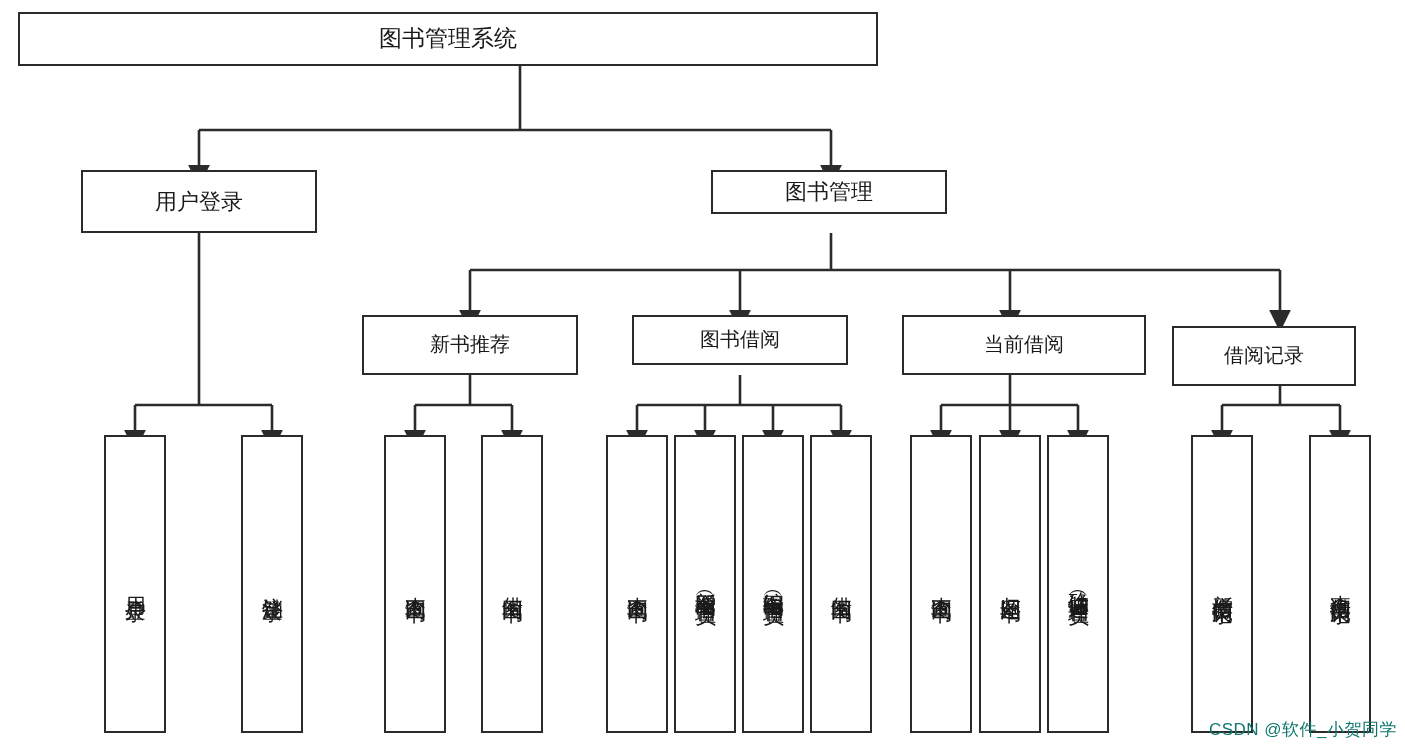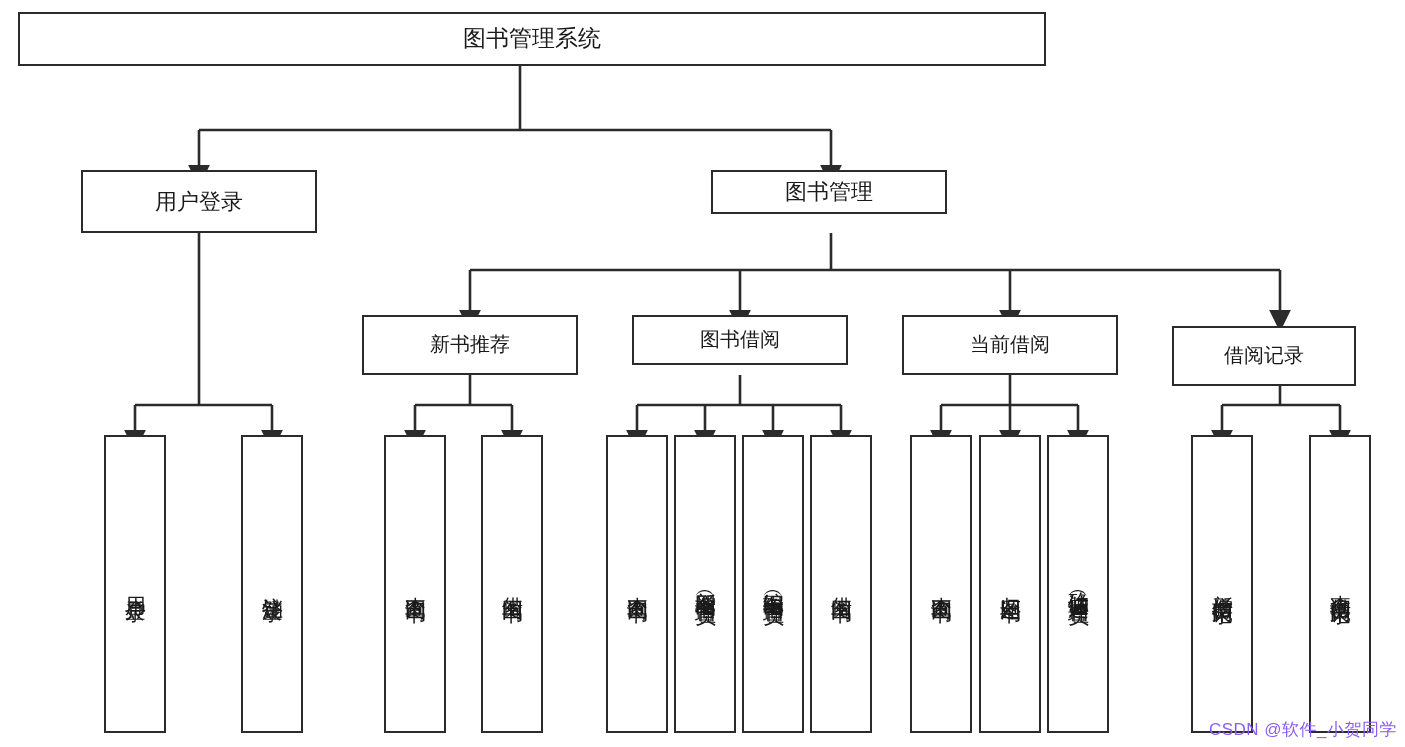--- a/index.html
+++ b/index.html
@@ -61,21 +61,21 @@
     text-align: center;
   }
   .node.leaf .node-label {
     white-space: normal;
   }
   #watermark {
     position: absolute;
     right: 8px;
     bottom: 6px;
     font-size: 17px;
-    color: #8b5cf6;
+    color: #0f766e;
     letter-spacing: 0.5px;
     user-select: none;
   }
 </style>
 </head>
 <body>
 
 <div id="diagram-root">
 
   <svg id="edge-layer" viewBox="0 0 1405 747" width="1405" height="747" xmlns="http://www.w3.org/2000/svg">
@@ -122,38 +122,38 @@
       <path d="M1010,405 L1010,433" marker-end="url(#arrow)"></path>
       <path d="M1078,405 L1078,433" marker-end="url(#arrow)"></path>
 
       <path d="M1280,375 L1280,405"></path>
       <path d="M1222,405 L1340,405"></path>
       <path d="M1222,405 L1222,433" marker-end="url(#arrow)"></path>
       <path d="M1340,405 L1340,433" marker-end="url(#arrow)"></path>
     </g>
   </svg>
 
-  <div class="node root" style="left:18px; top:12px; width:1028px; height:54px;">
+  <div class="node root" style="left:18px; top:12px; width:860px; height:54px;">
     <span class="node-label">图书管理系统</span>
   </div>
 
   <div class="node level2" style="left:81px; top:170px; width:236px; height:63px;">
     <span class="node-label">用户登录</span>
   </div>
   <div class="node level2" style="left:711px; top:170px; width:236px; height:44px;">
     <span class="node-label">图书管理</span>
   </div>
 
   <div class="node level3" style="left:362px; top:315px; width:216px; height:60px;">
     <span class="node-label">新书推荐</span>
   </div>
   <div class="node level3" style="left:632px; top:315px; width:216px; height:50px;">
     <span class="node-label">图书借阅</span>
   </div>
-  <div class="node level3" style="left:902px; top:315px; width:216px; height:60px;">
+  <div class="node level3" style="left:902px; top:315px; width:244px; height:60px;">
     <span class="node-label">当前借阅</span>
   </div>
   <div class="node level3" style="left:1172px; top:326px; width:184px; height:60px;">
     <span class="node-label">借阅记录</span>
   </div>
 
   <div class="node leaf" style="left:104px; top:435px; width:62px; height:298px;">
     <span class="node-label">用户登录</span>
   </div>
   <div class="node leaf" style="left:241px; top:435px; width:62px; height:298px;">

